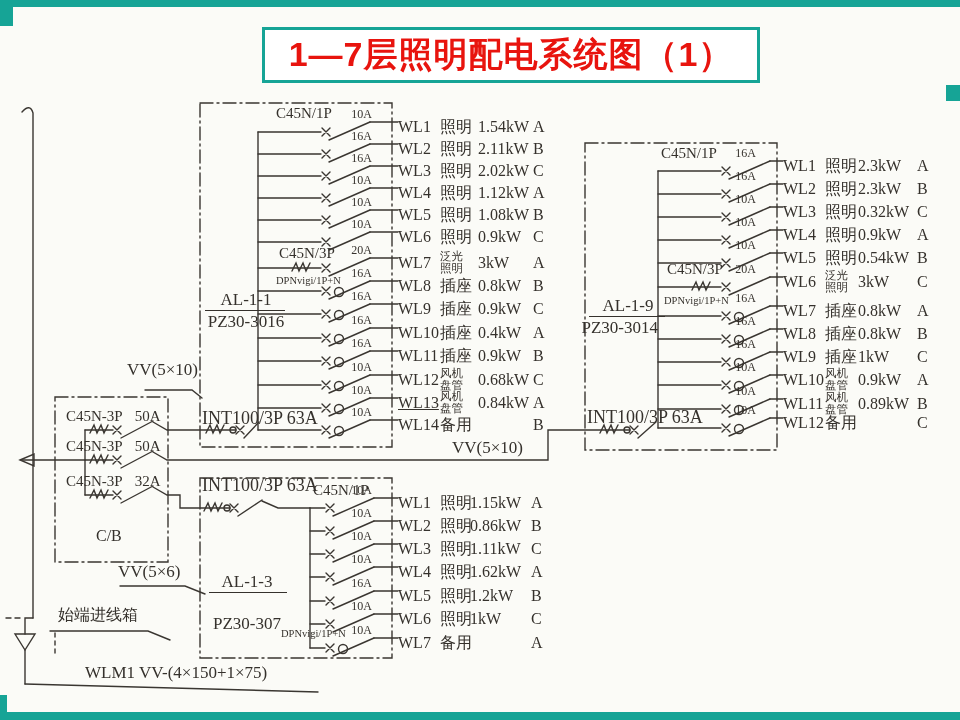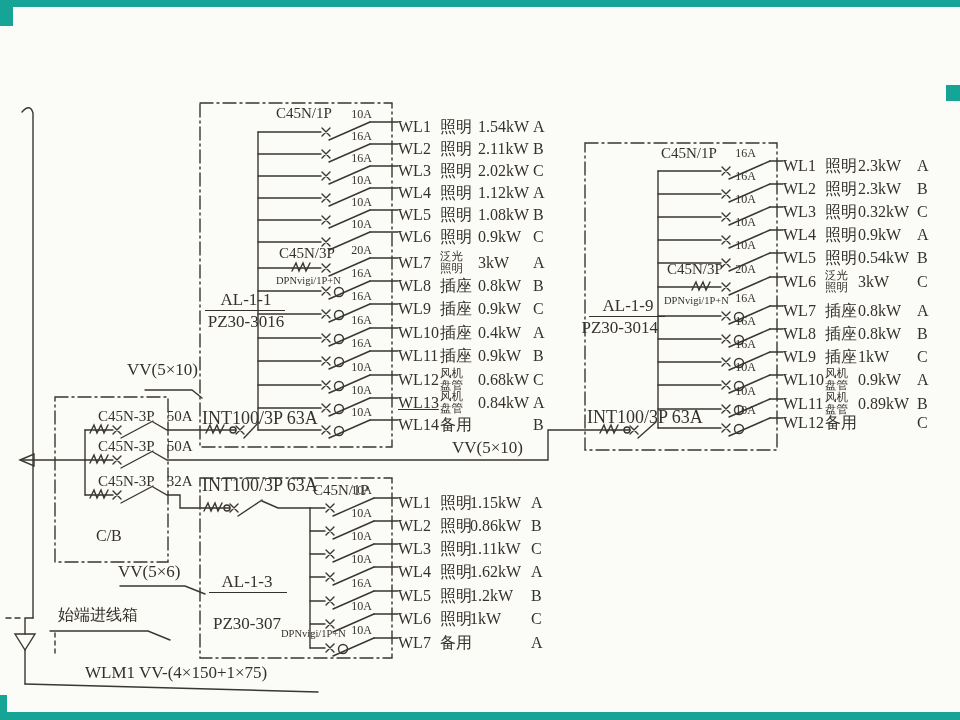--- a/index.html
+++ b/index.html
@@ -13,36 +13,39 @@
               font-size:34px;color:#e8140e;letter-spacing:1px;white-space:nowrap;}
   #labels div{position:absolute;white-space:nowrap;}
   .lbl{font-size:16px;line-height:18px;}
   .sm{font-size:11.5px;line-height:12px;}
   .amp{font-size:12px;line-height:16px;text-align:center;}
   .hdr{font-size:15px;line-height:16px;}
   .dpn{font-size:10.5px;line-height:11px;}
   .inc{font-size:18px;line-height:15px;}
   .pname{font-size:17px;line-height:18px;text-align:center;}
   .vv{font-size:17px;line-height:18px;}
-  .cb-lbl{font-size:15px;line-height:16px;display:flex;gap:12px;margin-left:32px;}
+  .cb-lbl{font-size:15px;line-height:16px;display:flex;gap:12px;}
   .frac{position:absolute;border-top:1.6px solid #35312c;height:0;}
   svg{position:absolute;left:0;top:0;}
   svg line,svg path,svg rect,svg circle,svg polygon{stroke:#3a3631;stroke-width:1.4;fill:none;stroke-linecap:round;}
 </style>
 </head>
 <body>
 
 <div class="page">
 
   <div class="edge" style="left:0;top:0;width:960px;height:7px;"></div>
   <div class="edge" style="left:0;top:0;width:13px;height:26px;"></div>
   <div class="edge" style="left:946px;top:85px;width:14px;height:16px;"></div>
   <div class="edge" style="left:0;top:712px;width:960px;height:8px;"></div>
   <div class="edge" style="left:0;top:695px;width:7px;height:25px;"></div>
 
+  <div class="title-box">
+    <span class="title-text">1—7层照明配电系统图（1）</span>
+  </div>
 
   <svg id="wires" width="960" height="720">
       <path d="M22 112Q30 103 33 113L33 618"></path>
       <path d="M33 618H25V634"></path>
       <path d="M6 618H23" stroke-dasharray="5 4"></path>
       <polygon points="15,634 35,634 25,650"></polygon>
       <line x1="25" y1="650" x2="25" y2="684"></line>
       <line x1="25" y1="684" x2="318" y2="692"></line>
       <path d="M50 631H148L170 640"></path>
       <path d="M55 633V654" stroke-dasharray="4 4"></path>

